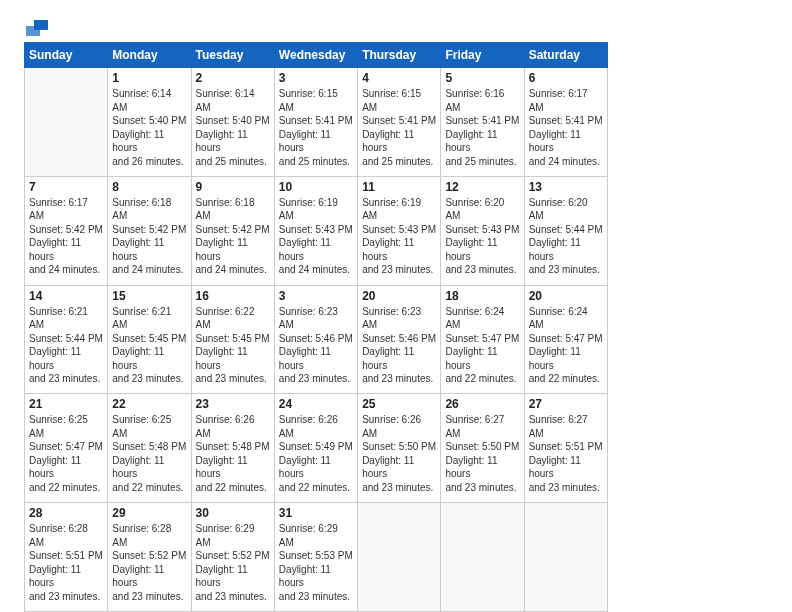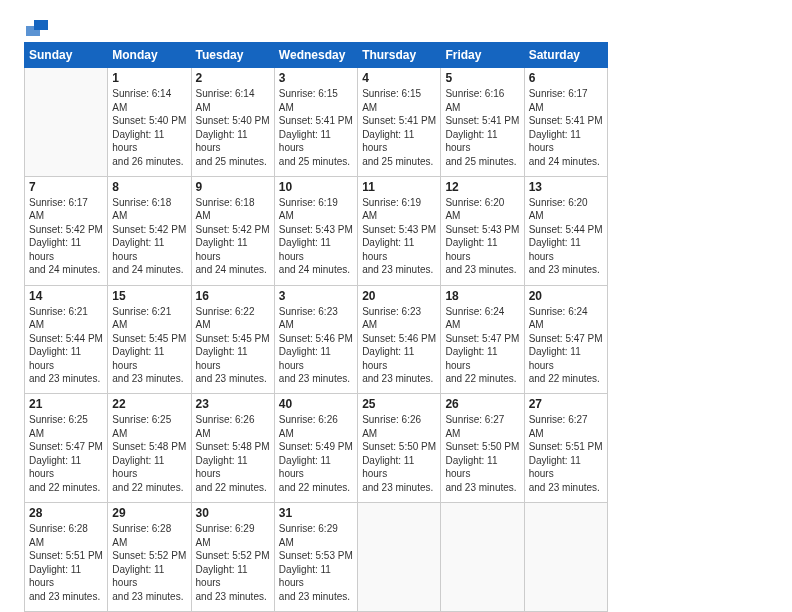--- a/index.html
+++ b/index.html
@@ -213,21 +213,21 @@
           </td>
           <td>
             <div class="day-num">22</div>
             <div class="cell-text">Sunrise: 6:25 AM<br>Sunset: 5:48 PM<br>Daylight: 11 hours<br>and 22 minutes.</div>
           </td>
           <td>
             <div class="day-num">23</div>
             <div class="cell-text">Sunrise: 6:26 AM<br>Sunset: 5:48 PM<br>Daylight: 11 hours<br>and 22 minutes.</div>
           </td>
           <td>
-            <div class="day-num">40</div>
+            <div class="day-num">24</div>
             <div class="cell-text">Sunrise: 6:26 AM<br>Sunset: 5:49 PM<br>Daylight: 11 hours<br>and 22 minutes.</div>
           </td>
           <td>
             <div class="day-num">25</div>
             <div class="cell-text">Sunrise: 6:26 AM<br>Sunset: 5:50 PM<br>Daylight: 11 hours<br>and 23 minutes.</div>
           </td>
           <td>
             <div class="day-num">26</div>
             <div class="cell-text">Sunrise: 6:27 AM<br>Sunset: 5:50 PM<br>Daylight: 11 hours<br>and 23 minutes.</div>
           </td>

